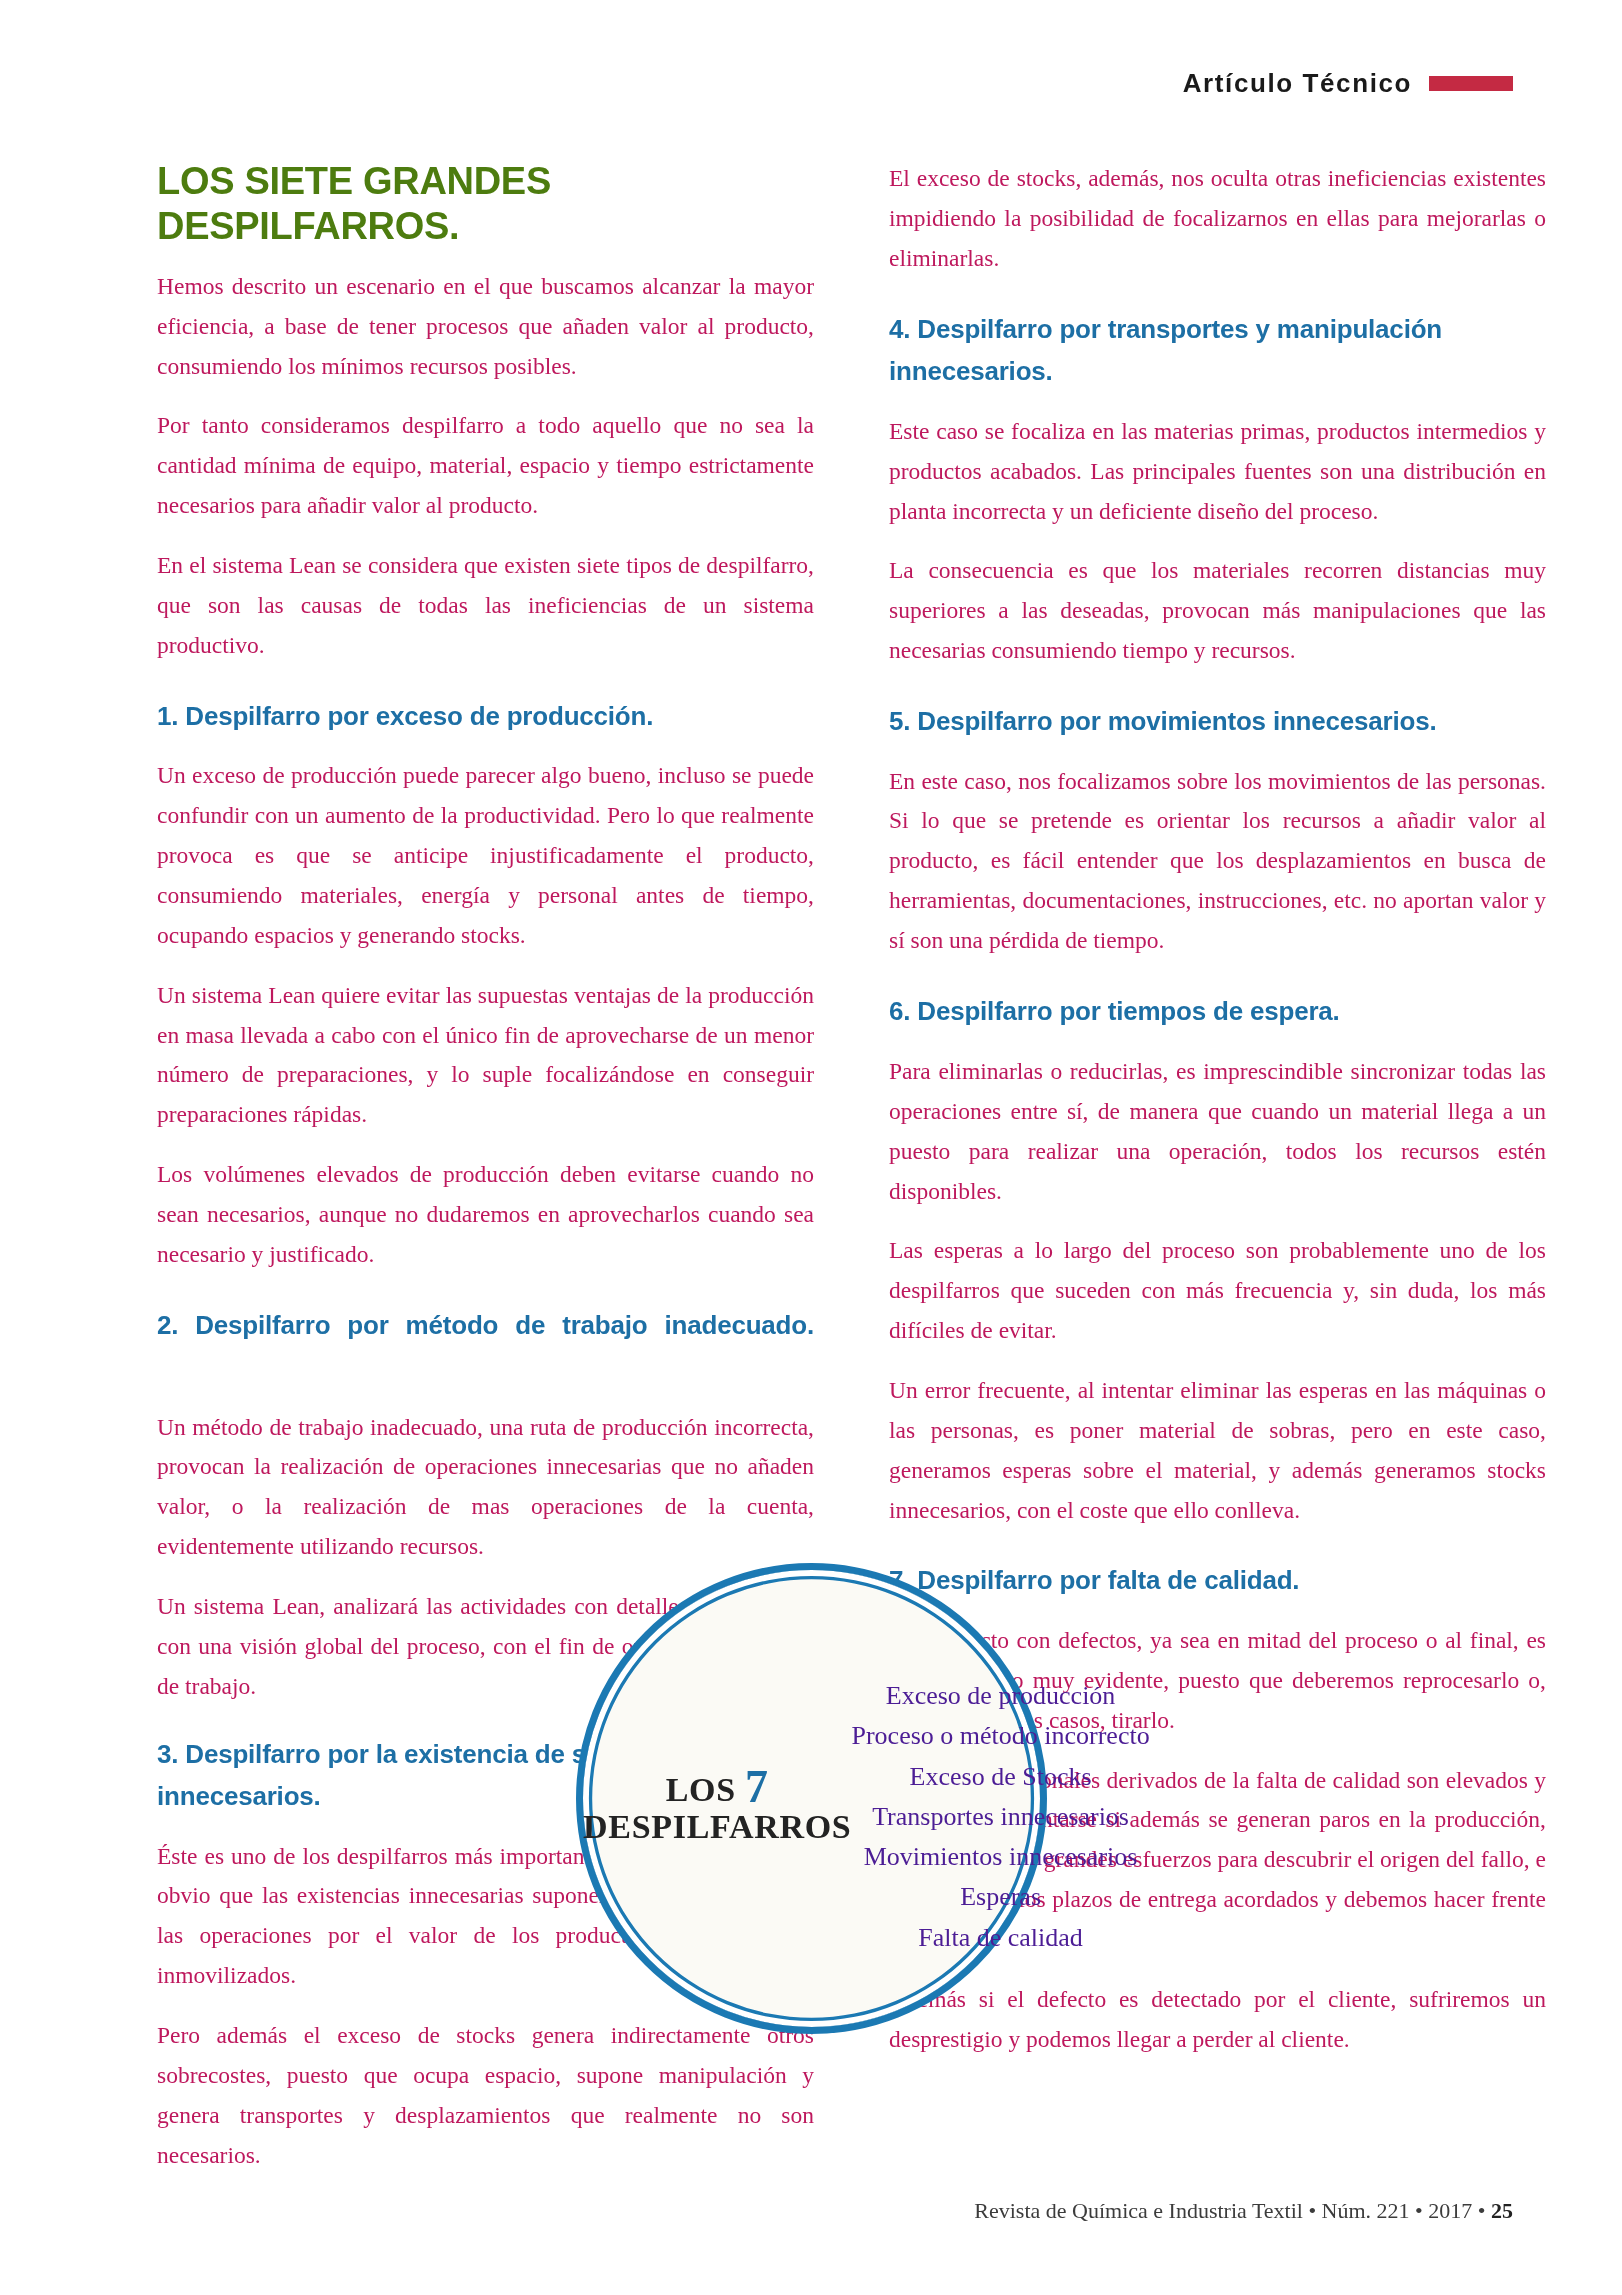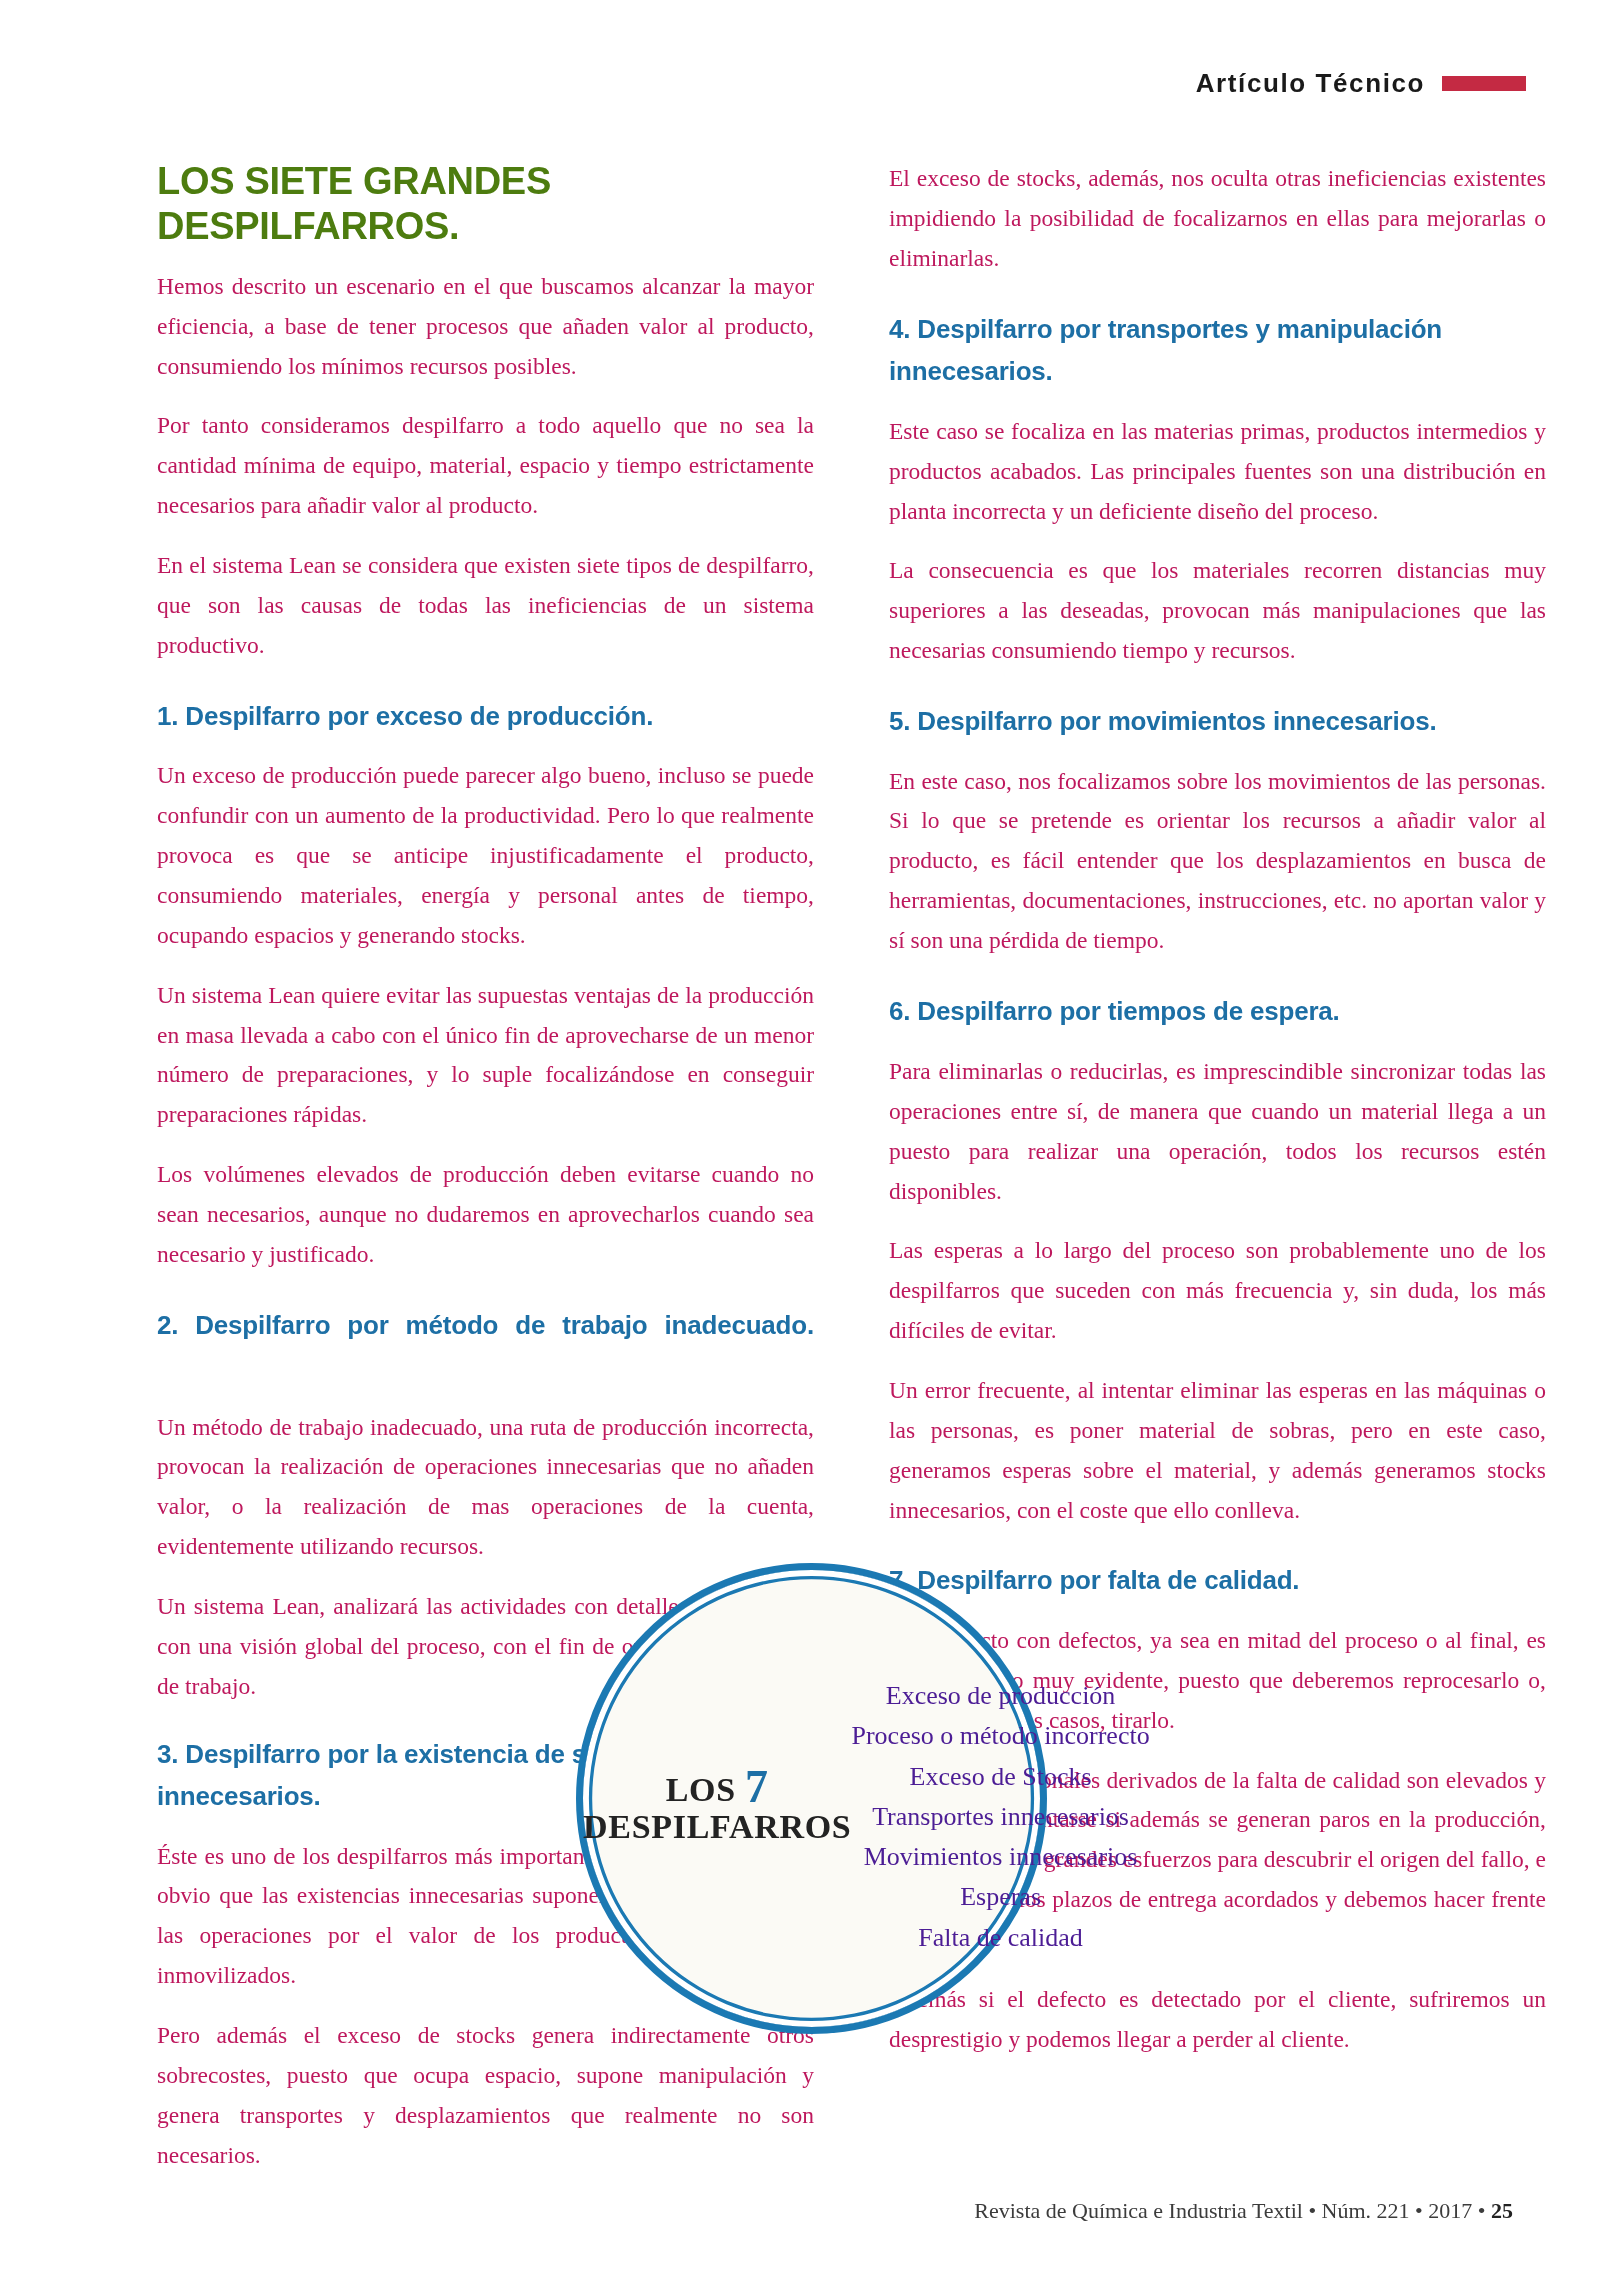--- a/index.html
+++ b/index.html
@@ -13,21 +13,21 @@
     height: 2295px;
     background: #ffffff;
     font-family: "Liberation Serif", serif;
     overflow: hidden;
   }
 
   
   .header {
     position: absolute;
     top: 68px;
-    right: 97px;
+    right: 110px;
     display: flex;
     align-items: center;
     gap: 17px;
   }
   .header-title {
     font-family: "Liberation Sans", sans-serif;
     font-weight: bold;
     font-size: 26px;
     letter-spacing: 1.6px;
     color: #1a1a1a;

